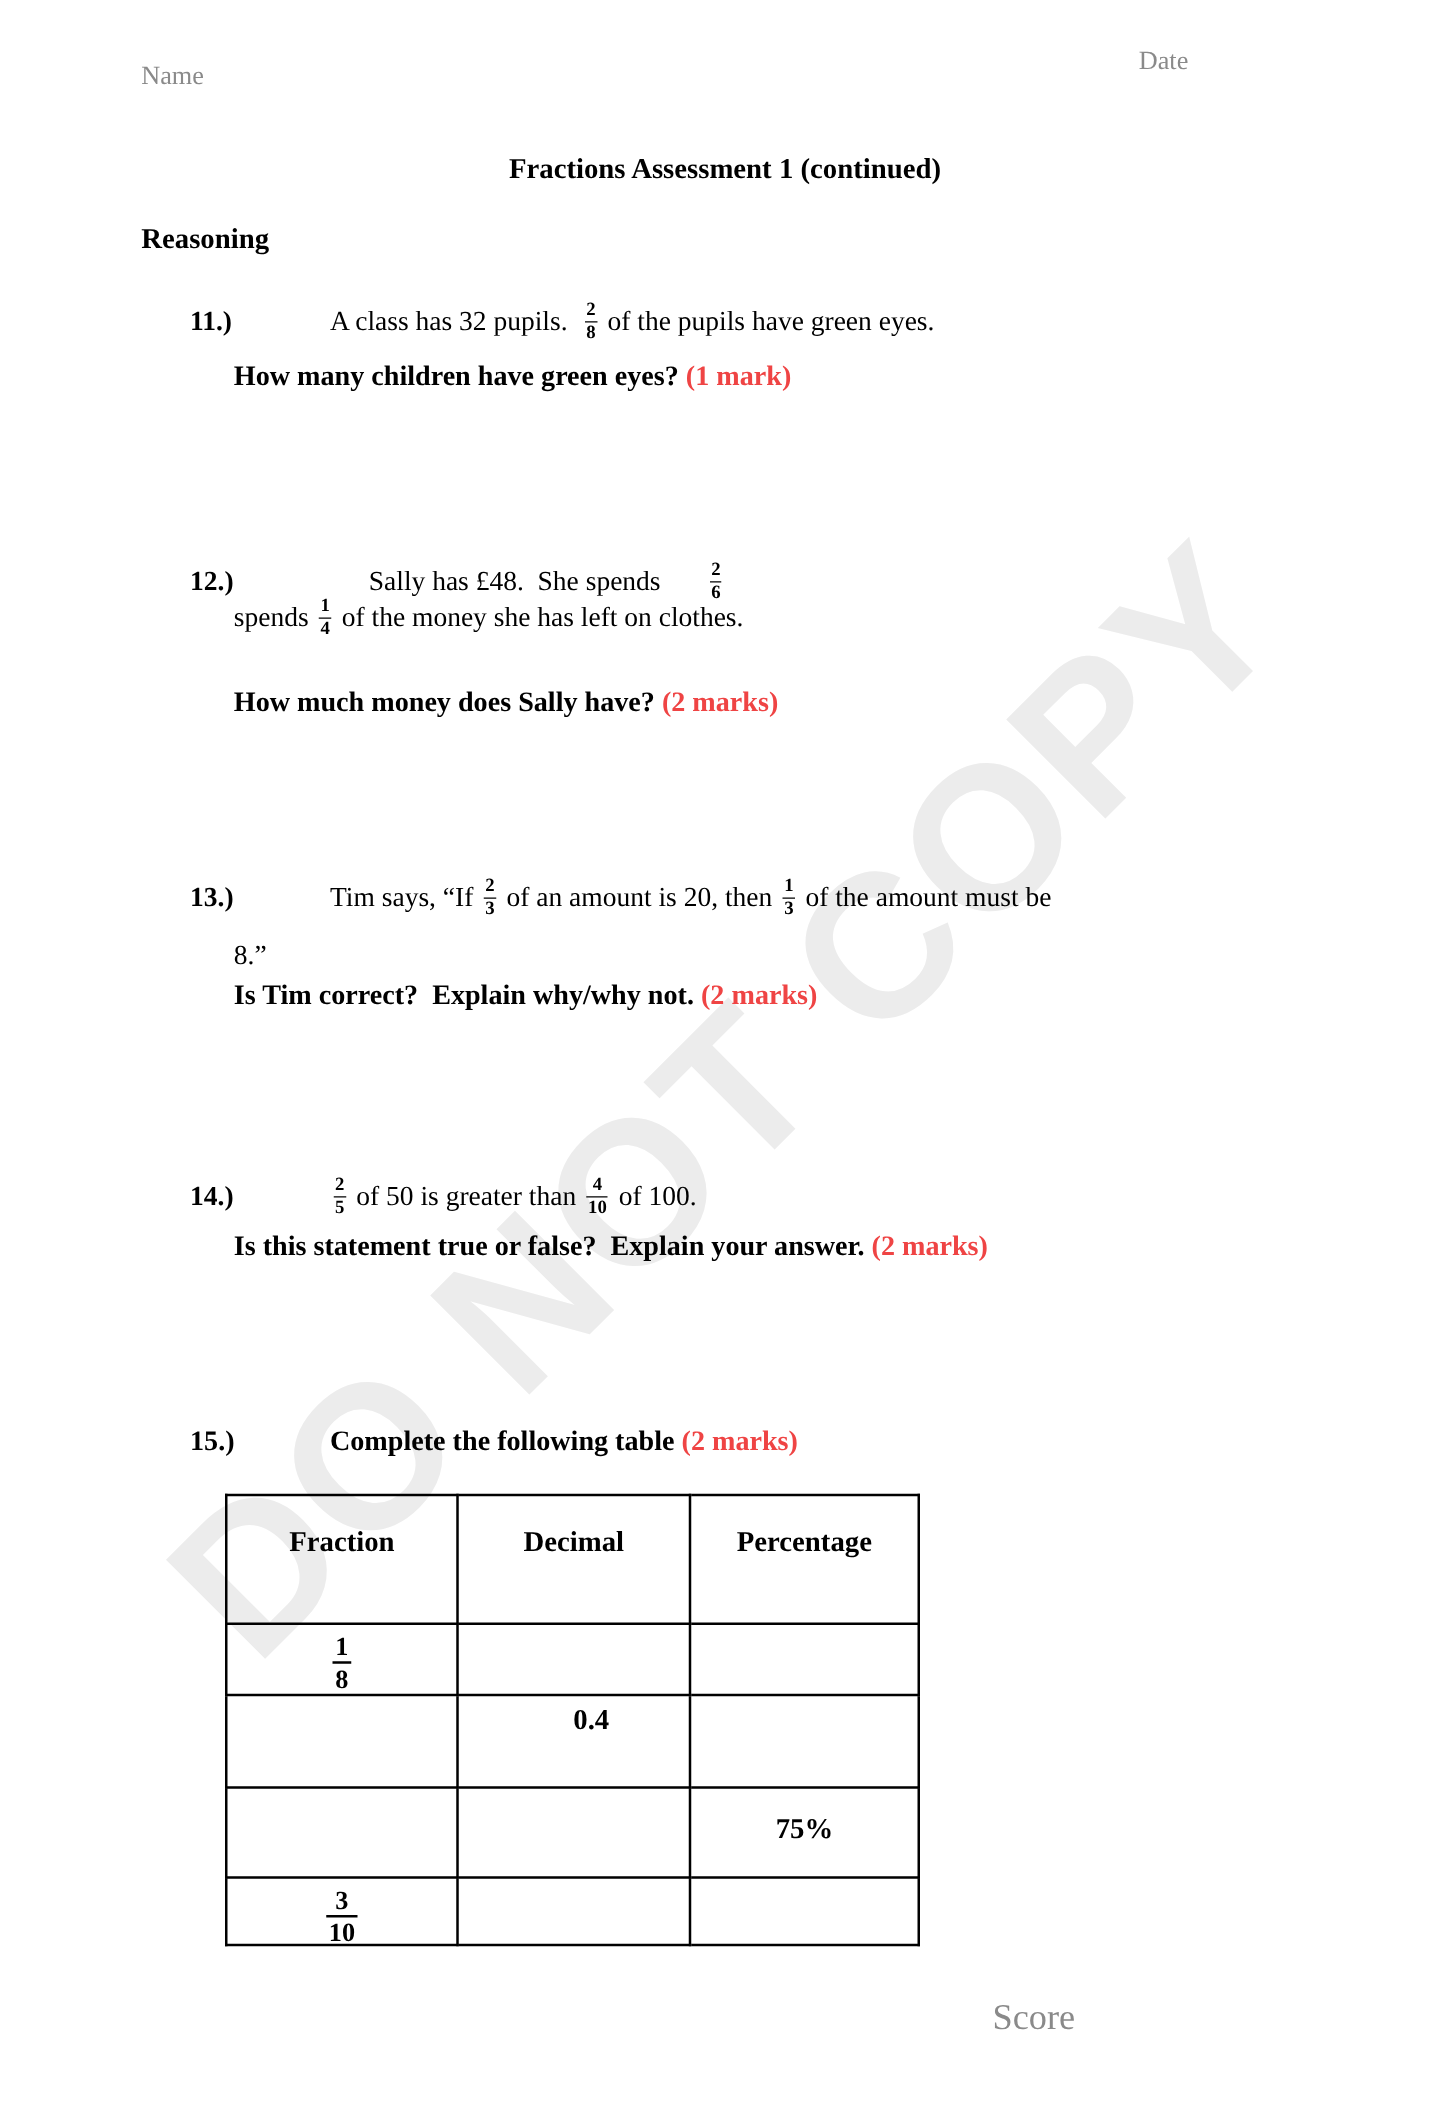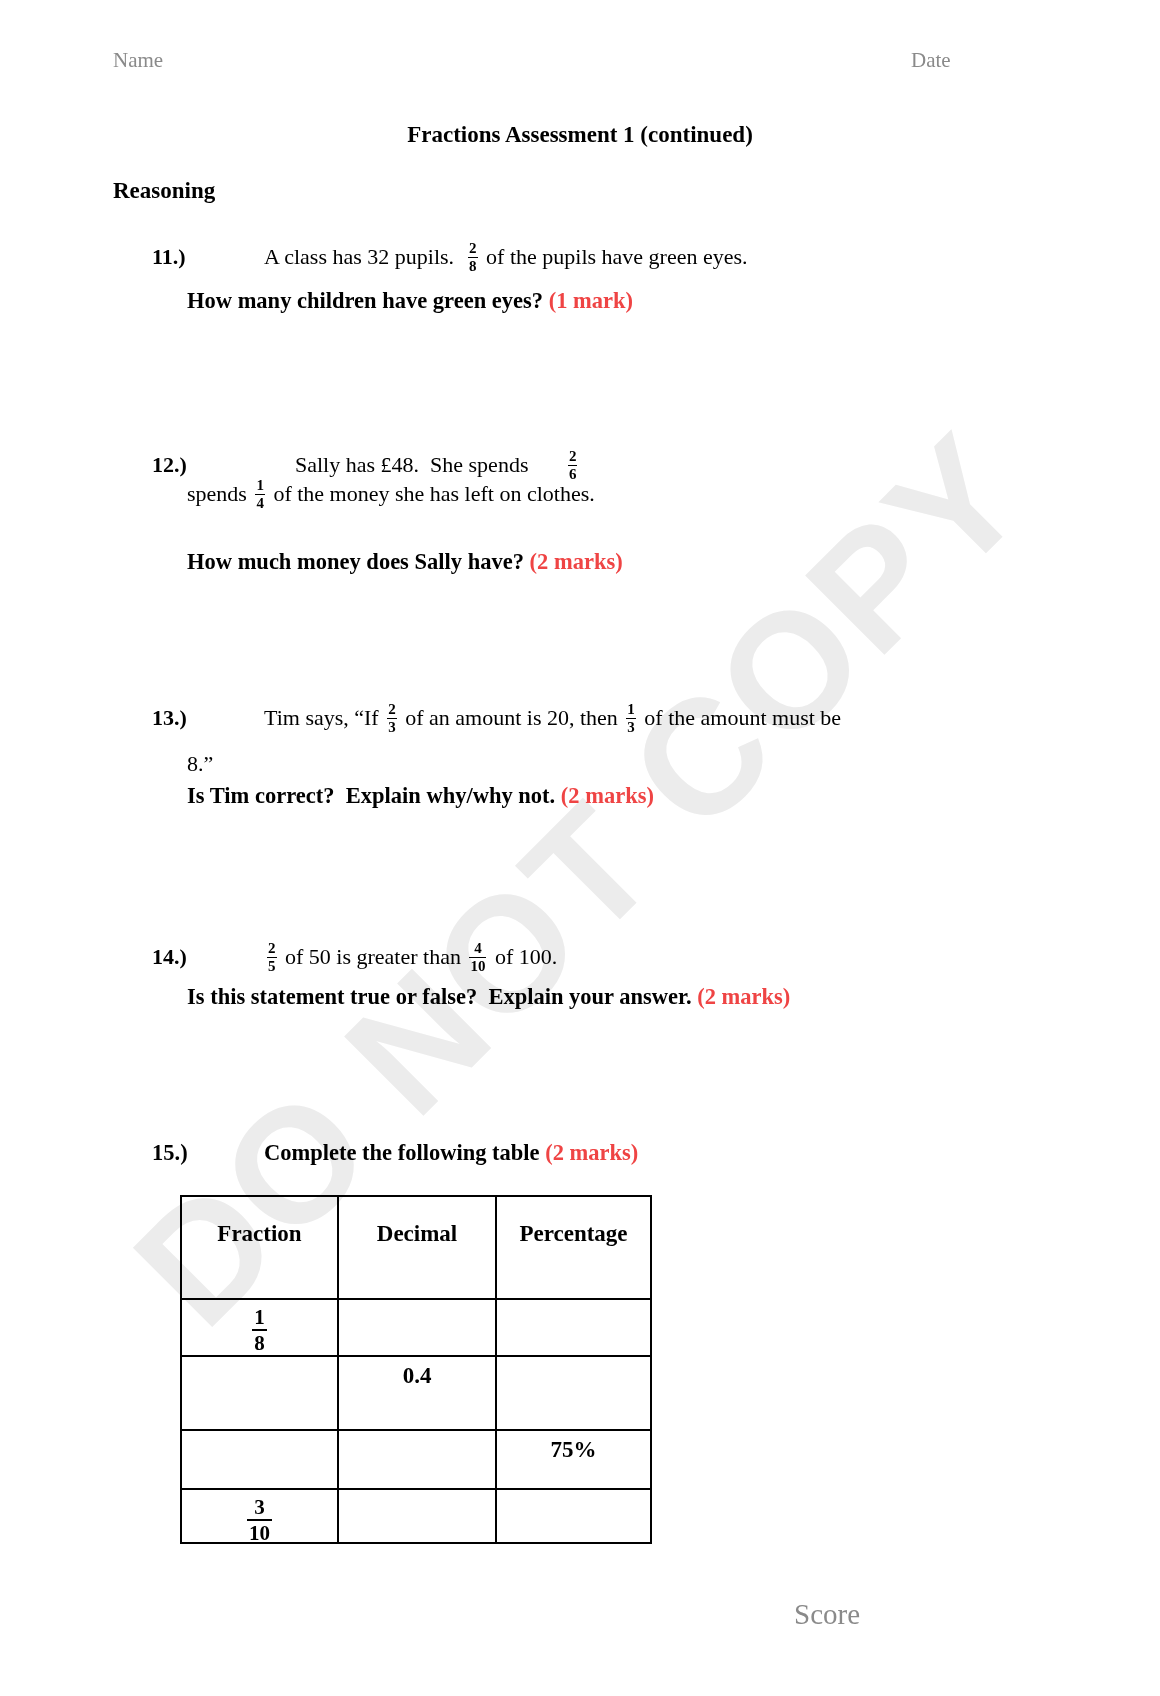--- a/index.html
+++ b/index.html
@@ -12,21 +12,21 @@
   .watermark{
     position:absolute;left:-5px;top:775px;width:1160px;height:220px;
     text-align:center;line-height:220px;
     transform:rotate(-45deg);transform-origin:center;
     font-family:"Liberation Sans", sans-serif;
     font-size:163px;font-weight:bold;letter-spacing:3px;
     color:#ececec;white-space:nowrap;user-select:none;
   }
   .gray{color:#8a8a8a;}
   .l-name{position:absolute;top:48px;left:113px;font-size:21px;}
-  .l-date{position:absolute;top:48px;left:911px;font-size:21px;}
+  .l-date{position:absolute;top:36px;left:911px;font-size:21px;}
   .title{position:absolute;top:122px;left:0;width:100%;text-align:center;font-size:23px;font-weight:bold;}
   .section{position:absolute;top:178px;left:113px;font-size:23px;font-weight:bold;}
 
   .qline{position:absolute;left:152px;display:flex;align-items:center;height:46px;font-size:22px;white-space:nowrap;}
   .qnum{font-weight:bold;width:112px;flex:none;}
   .cont{position:absolute;left:187px;display:flex;align-items:center;height:46px;font-size:22px;white-space:nowrap;}
   .pline{position:absolute;left:187px;font-size:22.5px;font-weight:bold;white-space:nowrap;}
   .t{white-space:pre;}
   .marks{color:#ef4444;font-weight:bold;white-space:pre;}
 
@@ -41,22 +41,22 @@
   .q14{top:934px;} .p14{top:984px;}
   .q15{top:1136px;height:34px;font-size:22.5px;}
   .q15 .ptext{font-weight:bold;white-space:pre;}
 
   .ftable{position:absolute;left:180px;top:1195px;border-collapse:collapse;table-layout:fixed;}
   .ftable td{border:2.5px solid #000;text-align:center;vertical-align:top;
              font-weight:bold;font-size:23px;padding:0;overflow:hidden;}
   .ftable .c1{width:155px;} .ftable .c2{width:156px;} .ftable .c3{width:153px;}
   .ftable .hrow td{height:77px;padding-top:24px;}
   .ftable .r1 td{height:55px;}
-  .ftable .r2 td{height:66px;padding-top:6px;}
-  .ftable .r3 td{height:51px;padding-top:6px;}
+  .ftable .r2 td{height:66px;padding-top:6px;padding-left:28px;}
+  .ftable .r3 td{height:51px;padding-top:19px;}
   .ftable .r4 td{height:52px;}
   .tfrac{display:inline-flex;flex-direction:column;align-items:center;
          font-size:21px;line-height:1.15;font-weight:bold;margin-top:5px;}
   .tfrac .den{border-top:2.5px solid #000;padding:0 2px;}
   .clip{height:52px;overflow:hidden;}
 
   .score{position:absolute;top:1598px;left:794px;font-size:29px;}
 </style>
 </head>
 <body>

